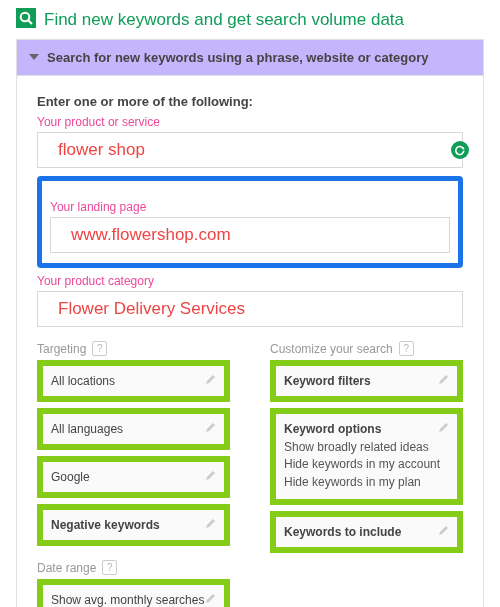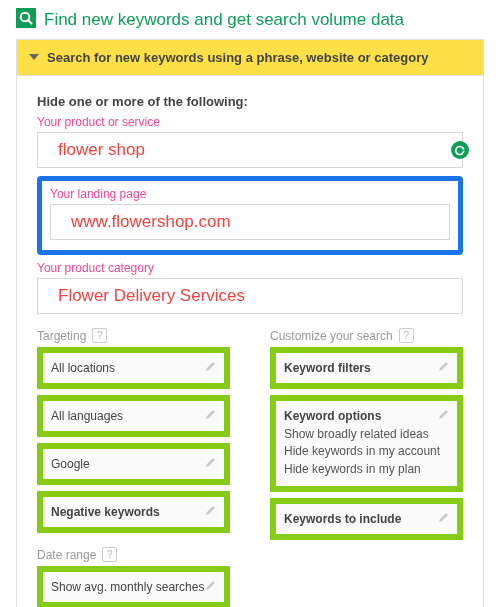--- a/index.html
+++ b/index.html
@@ -1,30 +1,30 @@
 <!DOCTYPE html>
 <html><head>
 <meta charset="utf-8">
 <style>
   body{margin:0;background:#fff;font-family:Arial,Helvetica,sans-serif;font-size:13px;color:#555;width:500px}
   .title-row{display:flex;align-items:center;padding:8px 16px 4px}
   .title-row svg{flex:0 0 auto}
   .page-title{color:#0F9D58;font-size:17px;margin-left:8px}
   .accordion{border:1px solid #e0e0e0;margin:4px 16px 10px}
-  .acc-header{background:#fde047;padding:10px 12px;display:flex;align-items:center}
+  .acc-header{background:#c4b5fd;padding:10px 12px;display:flex;align-items:center}
   .acc-header svg{margin-right:8px;flex:0 0 auto}
   .acc-title{font-size:13px;font-weight:bold;color:#444}
   .acc-body{padding:18px 20px 20px;border-top:1px solid #e0e0e0}
   .lead-label{font-size:13px;font-weight:bold;color:#444;margin-bottom:2px}
   .sub-label{font-size:12px;color:#ec4899;margin:6px 0 3px}
   .field-wrap{position:relative}
   .text-input{width:100%;box-sizing:border-box;font-size:17px;color:#ef4444;padding:7px 20px;border:1px solid #d8d8d8}
   .grammarly{position:absolute;right:-6px;top:50%;transform:translateY(-50%);width:18px;height:18px;border-radius:50%;background:#0F9D58;display:flex;align-items:center;justify-content:center}
   .hl{border:5px solid #1a73e8;border-radius:4px;padding:6px 8px 10px;margin:8px 0 6px}
-  .hl .sub-label{margin-top:0}
+  .hl .sub-label{margin-top:13px}
   .cols{display:flex;gap:40px;margin-top:14px}
   .col{flex:1}
   .section-label{font-size:12px;color:#999;margin:0 0 4px;display:flex;align-items:center}
   .help{display:inline-flex;align-items:center;justify-content:center;width:13px;height:13px;font-size:10px;color:#bbb;border:1px solid #ccc;border-radius:2px;margin-left:6px;line-height:1}
   .chip{border:6px solid #84cc16;background:#fafafa;padding:8px 8px;font-size:12px;color:#444;position:relative;margin-bottom:6px}
   .chip.bold .chip-text{font-weight:bold}
   .pencil{position:absolute;right:7px;top:7px}
   .chip .lines{font-size:12px;color:#555;margin:3px 0 0;line-height:1.45}
   .date-sec{margin-top:14px}
   .btn-row{margin-top:22px}
@@ -49,21 +49,21 @@
     <span>
       <svg width="10" height="10" viewBox="0 0 10 10">
           <polygon points="0,2 10,2 5,8" fill="#666"></polygon>
         </svg>
     </span>
     <span class="acc-title">Search for new keywords using a phrase, website or category</span>
   </div>
 
   <div class="acc-body">
 
-    <div class="lead-label">Hide one or more of the following:</div>
+    <div class="lead-label">Enter one or more of the following:</div>
 
     <div class="sub-label">Your product or service</div>
     <div class="field-wrap">
       <input class="text-input" type="text" value="flower shop" style="">
       <span class="grammarly">
         <svg width="12" height="12" viewBox="0 0 12 12">
             <path d="M9.2 4.5 A4 4 0 1 0 9.7 7.2" fill="none" stroke="#fff" stroke-width="1.6" stroke-linecap="round"></path>
             <polygon points="9.8,3.2 10.6,5.4 8.3,5" fill="#fff"></polygon>
           </svg>
       </span>

